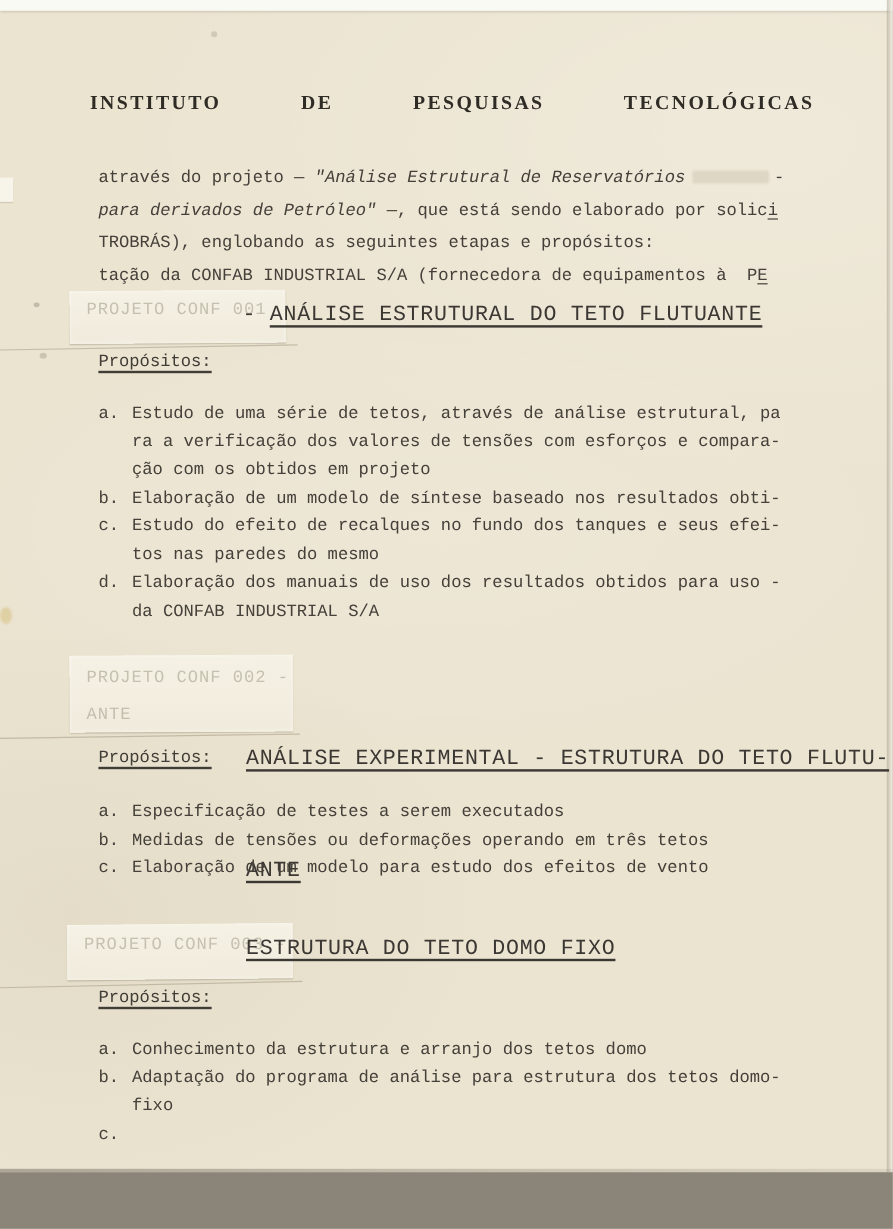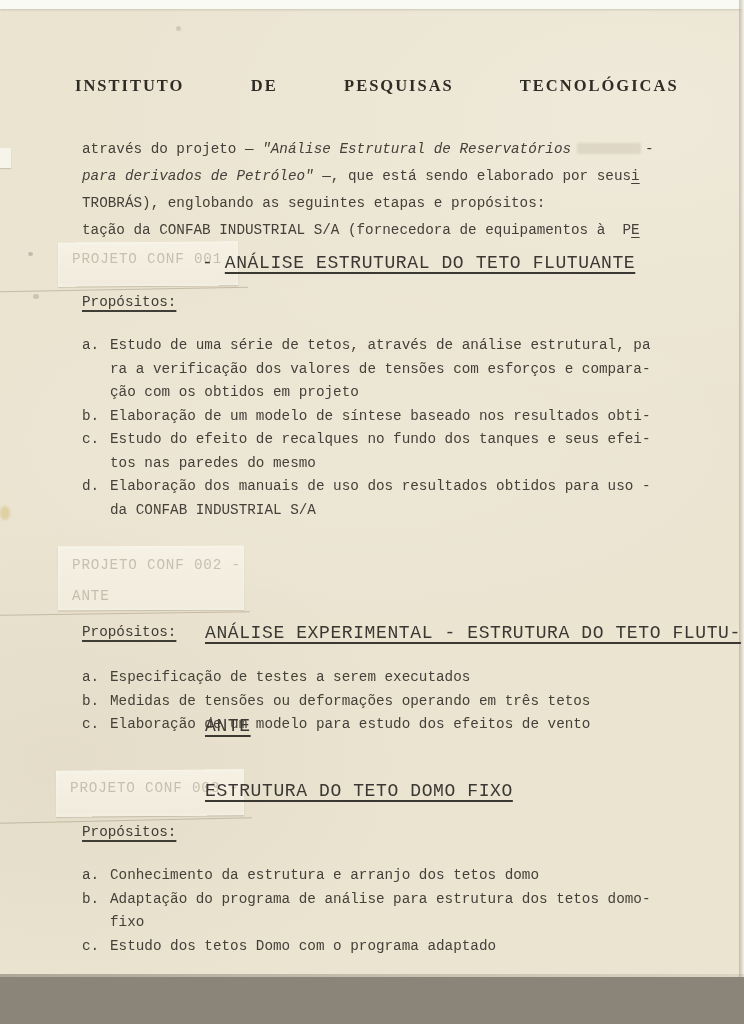--- a/index.html
+++ b/index.html
@@ -125,21 +125,21 @@
   <div class="stain-tapebit"></div>
   <div class="stain stain-yellow"></div>
   <div class="stain speck1"></div>
   <div class="stain speck2"></div>
   <div class="stain speck3"></div>
 
   <div class="doc-header">INSTITUTO   DE   PESQUISAS   TECNOLÓGICAS</div>
 
   <div class="intro body-text">
     <div class="line"><span>através do projeto — </span><span class="it">"Análise Estrutural de Reservatórios</span><span class="smudge"></span><span>-</span></div>
-    <div class="line"><span class="it">para derivados de Petróleo"</span><span> —, que está sendo elaborado por seus</span><span class="hy">i</span></div>
+    <div class="line"><span class="it">para derivados de Petróleo"</span><span> —, que está sendo elaborado por solic</span><span class="hy">i</span></div>
     <div class="line">TROBRÁS), englobando as seguintes etapas e propósitos:</div>
     <div class="line"><span>tação da CONFAB INDUSTRIAL S/A (fornecedora de equipamentos à  P</span><span class="hy">E</span></div>
   </div>
 
   <div class="tape" style="left:58px; top:242px; width:180px; height:44px; transform:rotate(-0.4deg);"></div>
   <div class="ghost" style="left:72px; top:251px;">PROJETO CONF 001</div>
   <div class="crease" style="left:0; top:289px; width:248px; transform:rotate(-1deg);"></div>
   <div class="sec-title" style="left:202px; top:253px;"><span>- </span><span class="ul">ANÁLISE ESTRUTURAL DO TETO FLUTUANTE</span></div>
 
   <div class="proposals" style="top:294px;"><span class="ul">Propósitos:</span></div>
@@ -223,21 +223,18 @@
     </div>
     <div class="li">
       <span class="marker">b.</span>
       <span>
         <div class="line">Adaptação do programa de análise para estrutura dos tetos domo-</div>
         <div class="line">fixo</div>
       </span>
     </div>
     <div class="li">
       <span class="marker">c.</span>
-      <span>
-          <div class="line">Estudo dos tetos Domo com o programa adaptado</div>
-        </span>
     </div>
   </div>
 
   <div class="doc-footer">Mod.53</div>
 
 </div>
 
 </body></html>

